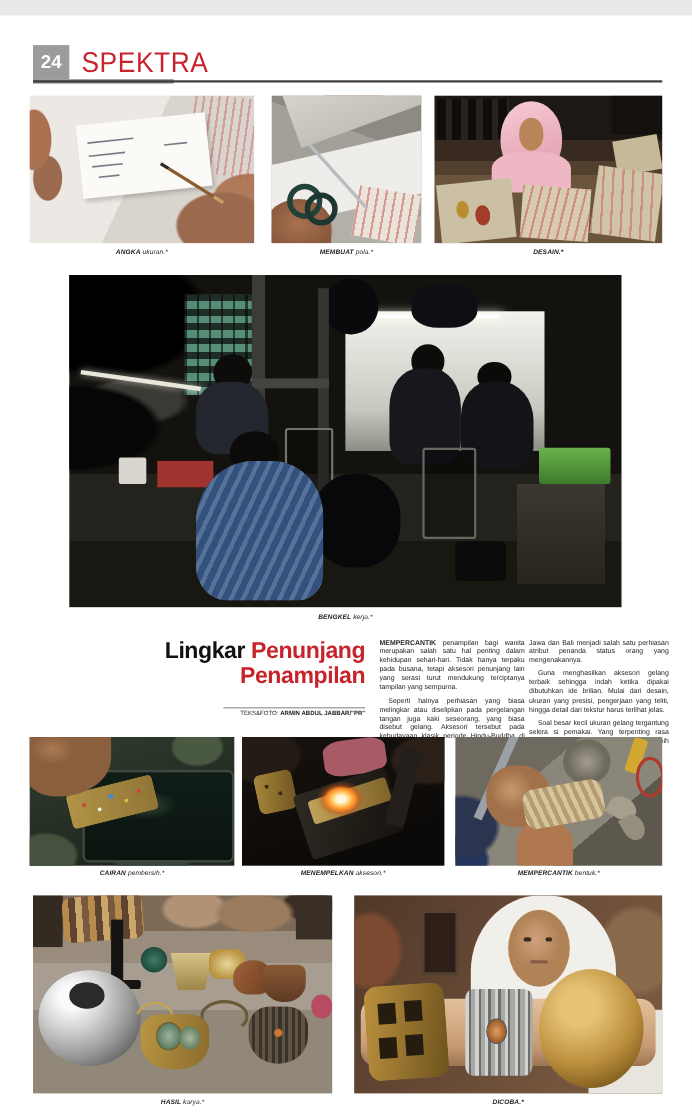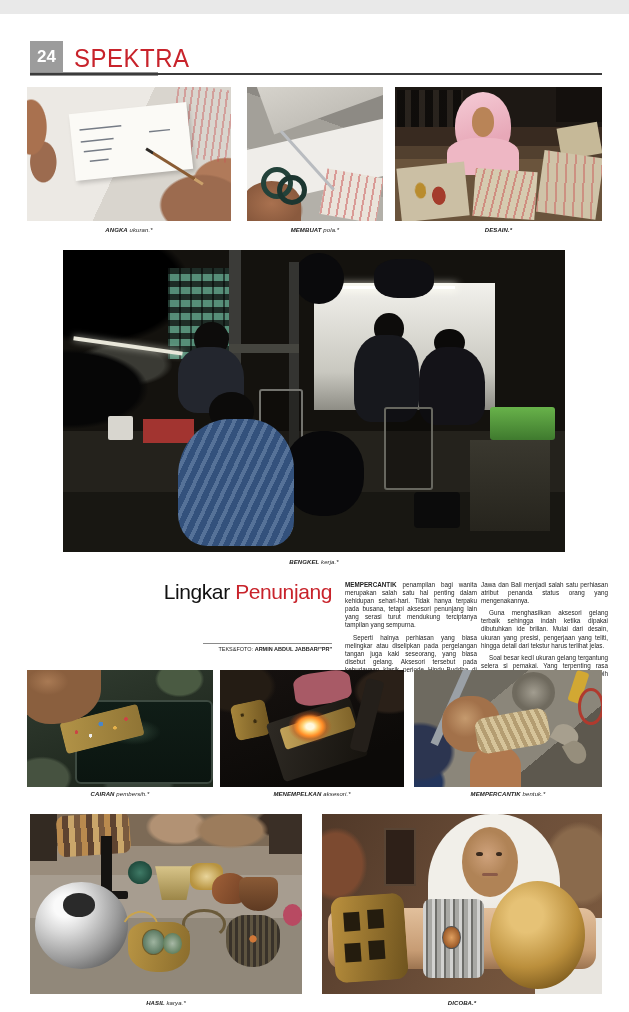--- a/index.html
+++ b/index.html
@@ -15,21 +15,21 @@
   .section{position:absolute;left:74px;top:29px;font-size:24px;color:#c8232b;letter-spacing:.5px;transform:scaleY(1.08);transform-origin:top left;}
   .masthead{position:absolute;left:503px;top:24px;width:100px;}
   .masthead .name{font-family:"DejaVu Serif", serif;font-weight:bold;font-size:11.5px;letter-spacing:-.3px;color:#0d0d0d;white-space:nowrap;}
   .masthead .dates{margin-top:2px;font-size:5.5px;line-height:6.6px;color:#454545;}
 
   
   .cap{position:absolute;font-size:6px;font-style:italic;color:#222;text-align:center;letter-spacing:.1px;}
   .cap b{font-weight:bold;}
 
   
-  .headline{position:absolute;left:60px;top:566px;width:272px;text-align:right;font-weight:normal;
+  .headline{position:absolute;left:60px;top:566px;width:272px;text-align:right;font-weight:bold;
             font-size:21px;line-height:23px;letter-spacing:-.4px;color:#111;}
   .headline .red{color:#c8232b;}
   .byline-rule{position:absolute;left:203px;top:629px;width:129px;height:1px;background:#8a8a8a;}
   .byline{position:absolute;left:60px;top:632px;width:272px;text-align:right;font-size:5.5px;color:#222;}
   .byline b{font-weight:bold;}
   .bodycol{position:absolute;top:567px;font-size:6.3px;line-height:8.1px;text-align:justify;color:#1d1d1d;}
   #col1{left:345px;width:132px;}
   #col2{left:481px;width:127px;}
   .bodycol p{margin:0 0 4px 0;}
   .bodycol p.ind{text-indent:8px;}
@@ -286,20 +286,21 @@
     <div class="motor"></div>
     <div class="jacket"></div>
     <div class="w2h"></div>
     <div class="w2b"></div>
   </div>
   <div class="cap" style="left:63px;top:545px;width:502px;"><b>BENGKEL</b><span> kerja.*</span></div>
 
   <div class="headline">
     <span>Lingkar</span>
     <span class="red">Penunjang</span><br>
+    <span class="red">Penampilan</span>
   </div>
   <div class="byline-rule"></div>
   <div class="byline">
     <span>TEKS&amp;FOTO: </span><b>ARMIN ABDUL JABBAR/"PR"</b>
   </div>
 
   <div class="bodycol" id="col1">
     <p><b>MEMPERCANTIK</b><span> penampilan bagi wanita merupakan salah satu hal penting dalam kehidupan sehari-hari. Tidak hanya terpaku pada busana, tetapi aksesori penunjang lain yang serasi turut mendukung terciptanya tampilan yang sempurna.</span></p>
     <p class="ind"><span>Seperti halnya perhiasan yang biasa melingkar atau diselipkan pada pergelangan tangan juga kaki seseorang, yang biasa disebut gelang. Aksesori tersebut pada kebudayaan klasik periode Hindu-Buddha di Pulau</span></p>
   </div>

